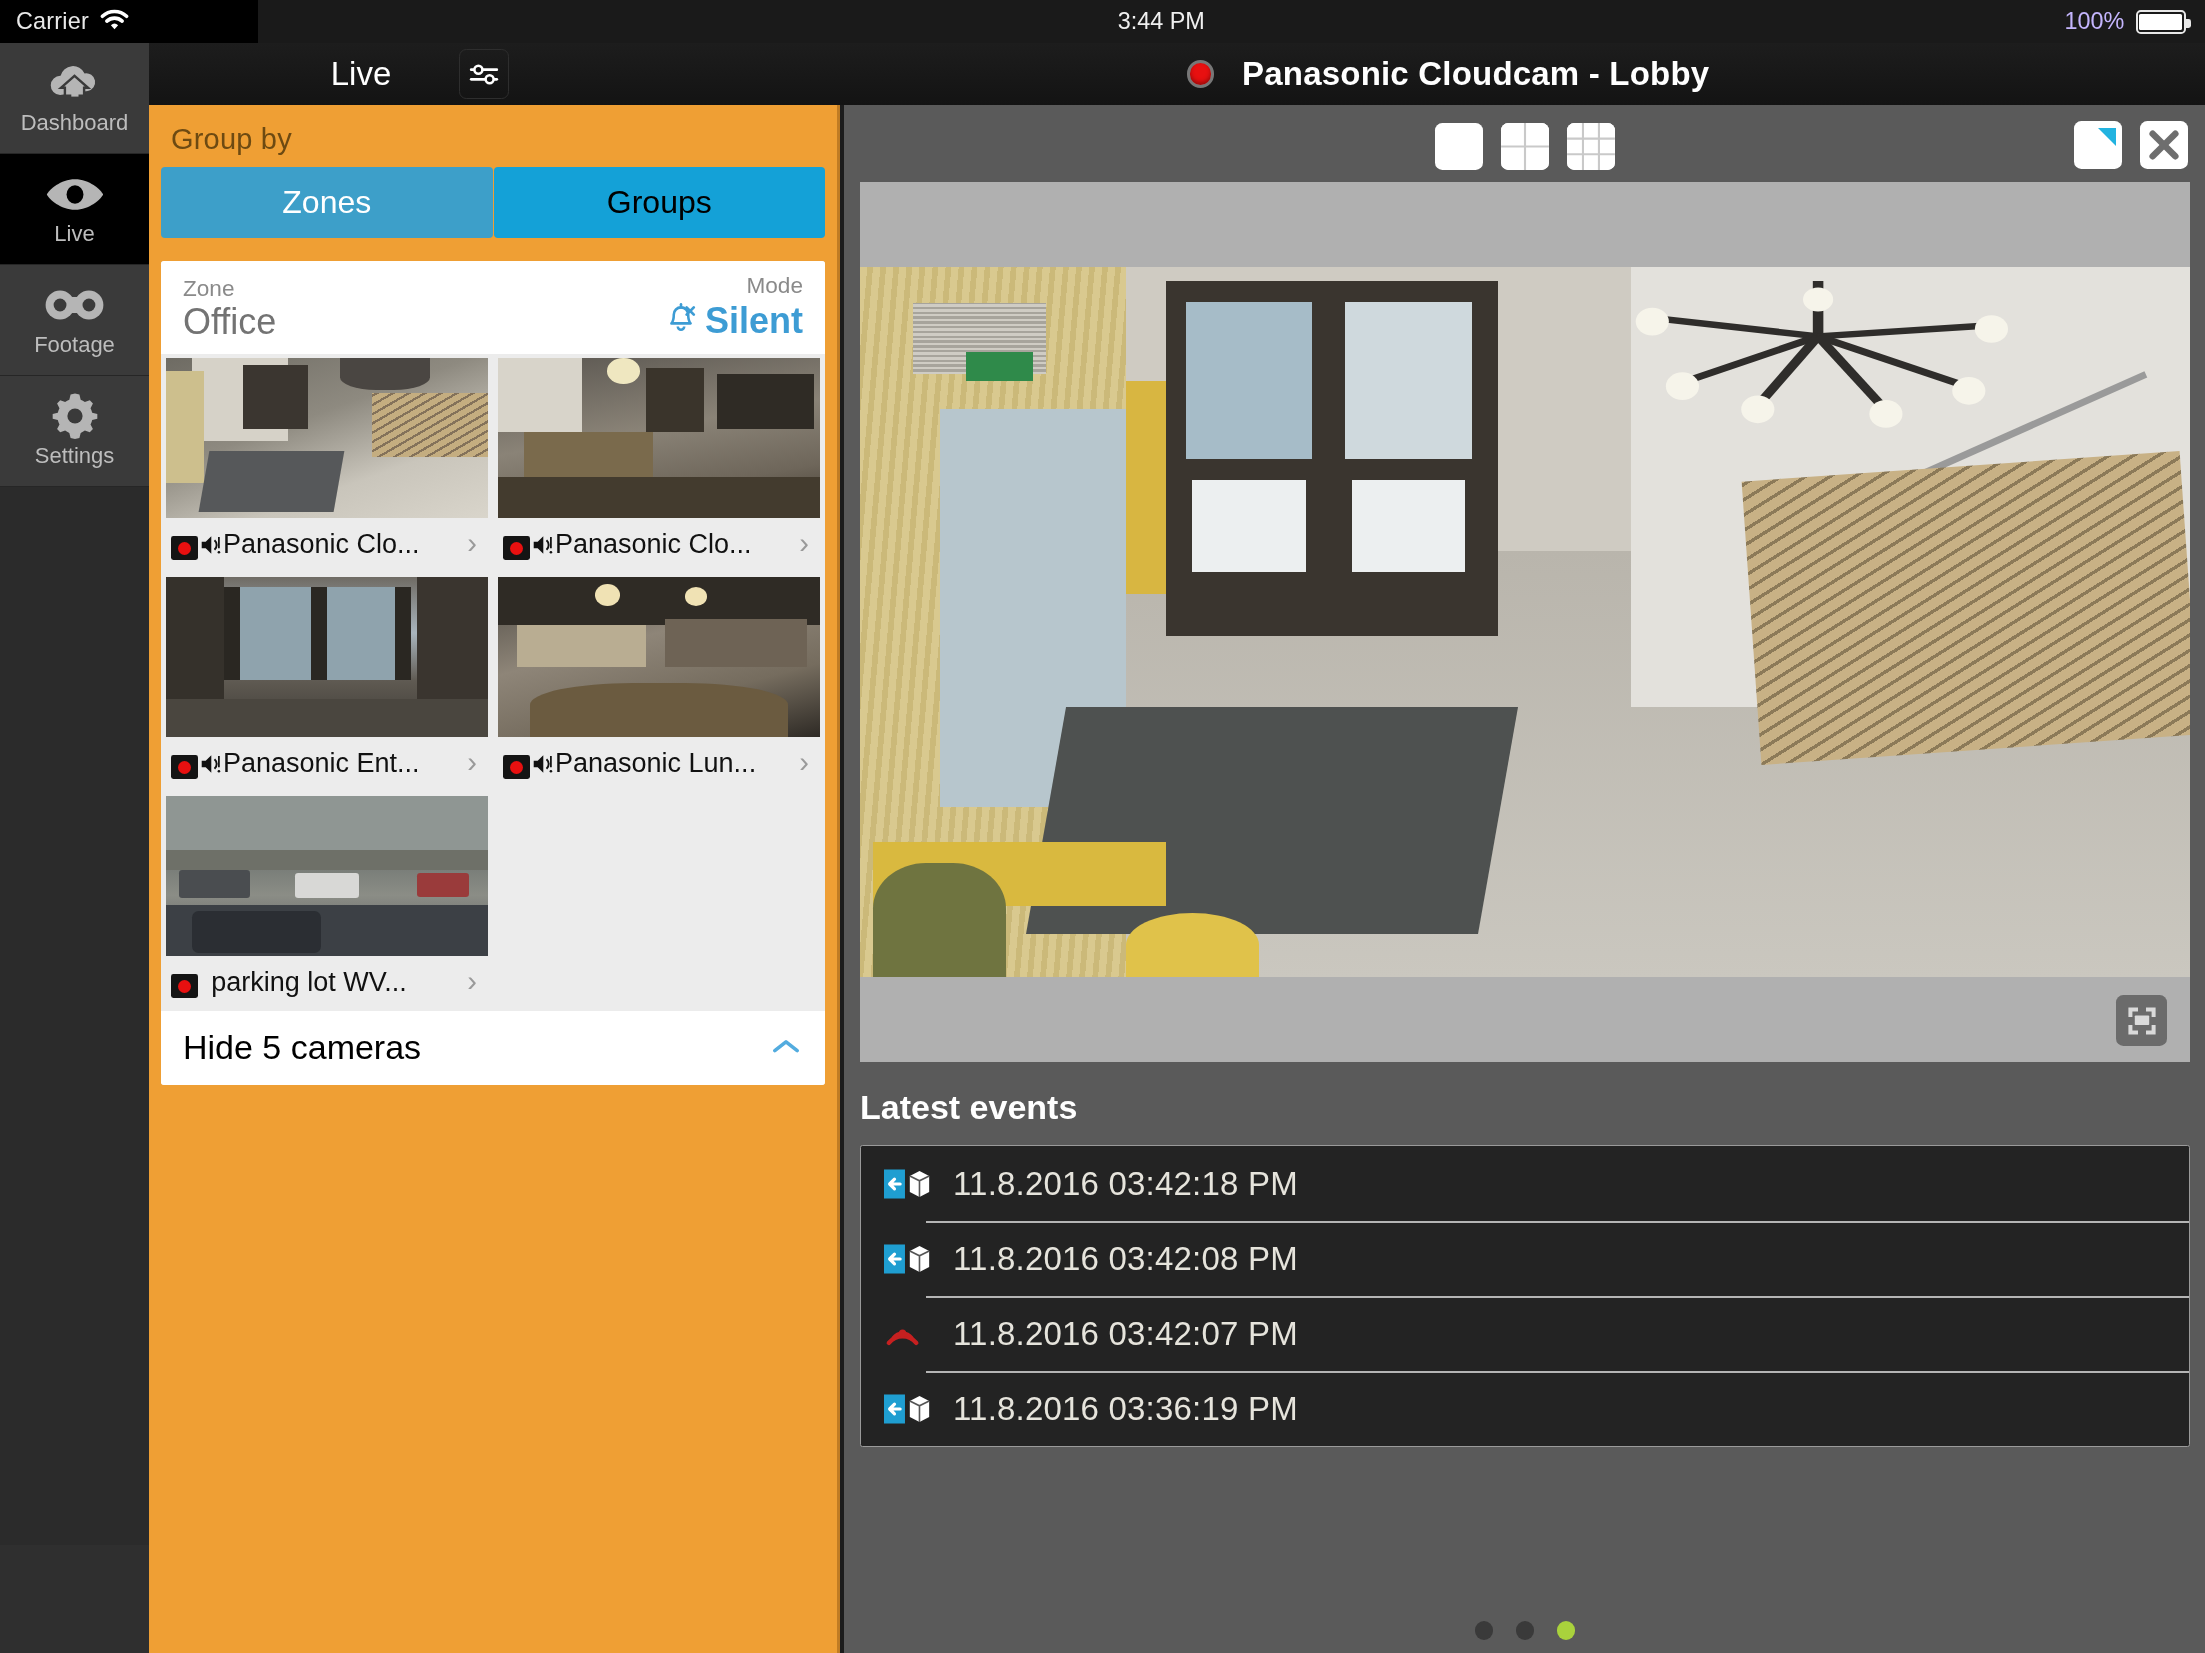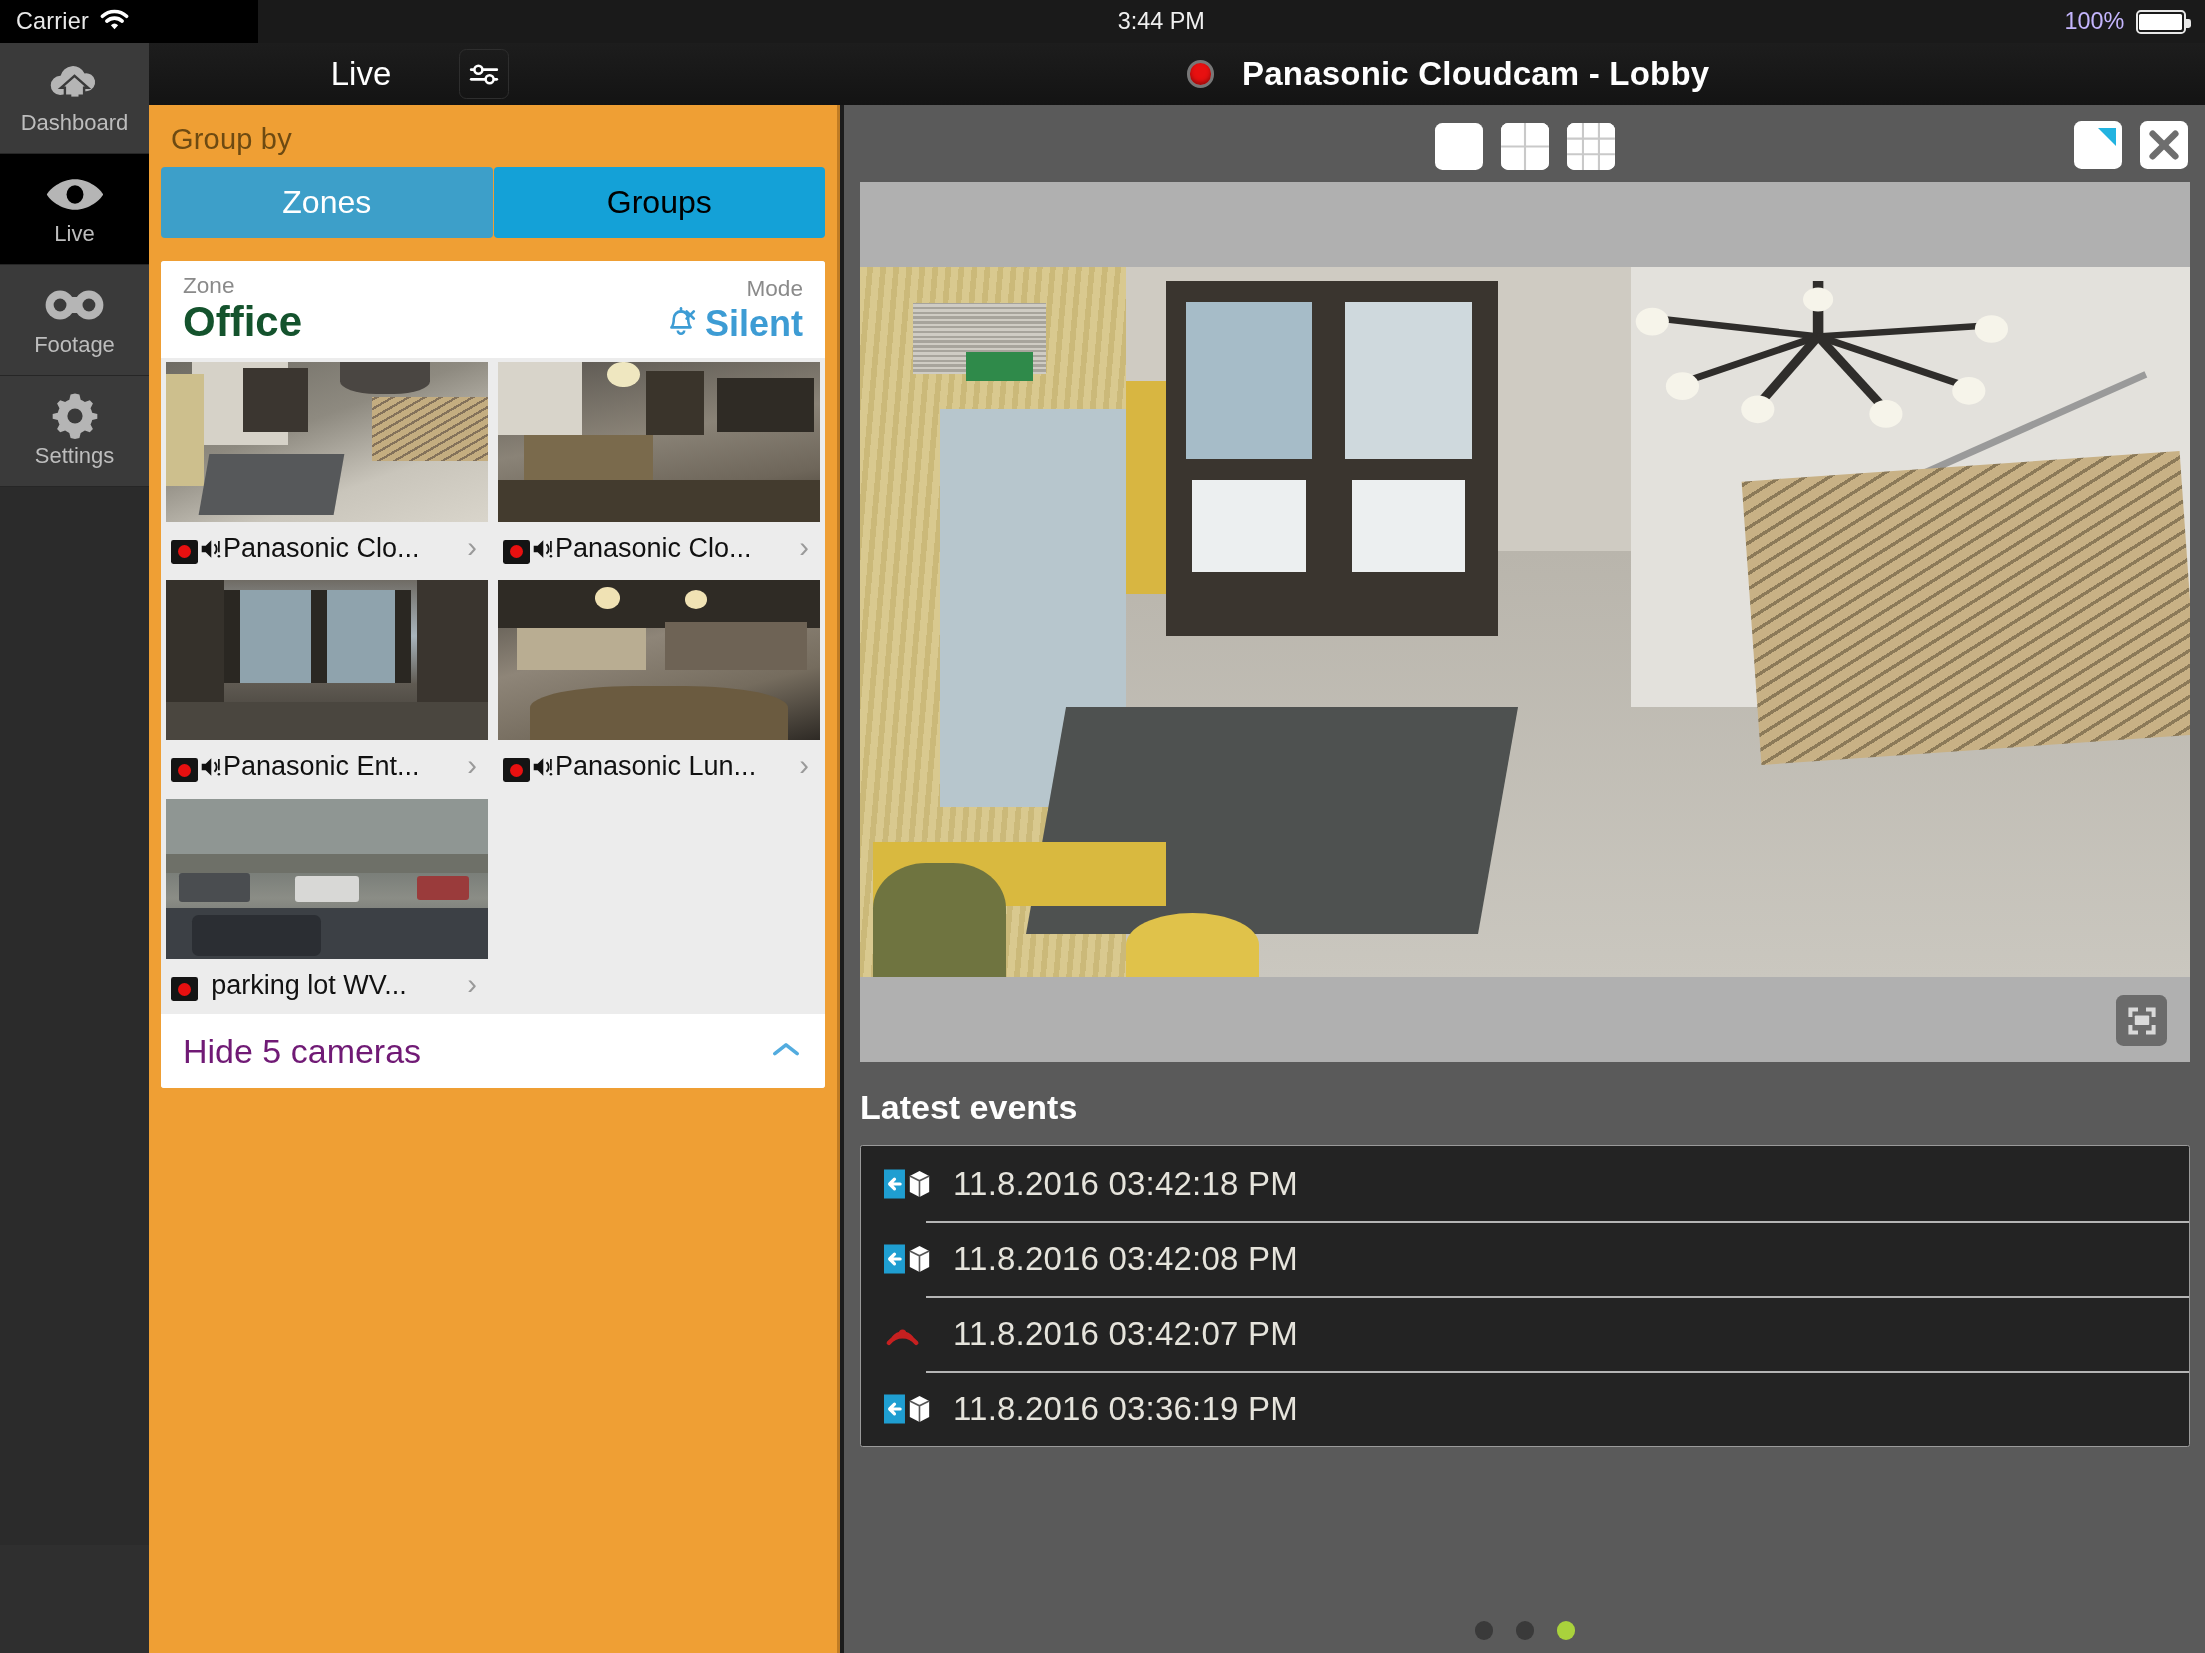--- a/index.html
+++ b/index.html
@@ -95,40 +95,40 @@
   .zone-card {
     margin: 22.6px 12px 0 12px; background: #ececec; border-radius: 3.2px; overflow: hidden;
   }
   .zone-head {
     background: #fff; display: flex; align-items: flex-end;
     justify-content: space-between; padding: 11.3px 22px 13px 22px;
   }
   .zh-col { display: flex; flex-direction: column; }
   .zh-col.right { align-items: flex-end; }
   .zh-sub { font-size: 22.6px; color: #8a8a8a; line-height: 1.25; }
-  .zh-zone { font-size: 42px; color: #14532d; font-weight: bold; line-height: 1.05; }
+  .zh-zone { font-size: 36px; color: #737373; font-weight: normal; line-height: 1.05; }
   .zh-mode { font-size: 36px; color: #3d9cd4; font-weight: bold; line-height: 1.05;
              display: flex; align-items: center; gap: 8px; }
 
   .cam-grid { display: flex; flex-wrap: wrap; background: #ececec; padding: 0 0 0 0; }
   .cam-cell { width: 50%; padding: 4px 4.8px 2.4px 4.8px; }
   .cam-thumb { width: 100%; height: 160px; position: relative; overflow: hidden; background: #555; }
   .cam-row { display: flex; align-items: flex-end; gap: 2px; padding: 9px 6.5px 10.5px 4.8px; }
   .rec-badge {
     width: 27.4px; height: 24px; background: #141414; border-radius: 2.4px;
     display: flex; align-items: center; justify-content: center; flex: none;
   }
   .rec-badge .d { width: 13px; height: 13px; border-radius: 50%; background: #e81010; }
   .cam-name { font-size: 27px; color: #111; white-space: nowrap; overflow: hidden; flex: 1; }
   .chev { color: #9a9a9a; font-size: 29px; padding-right: 4.8px; }
   .hide-row {
     background: #fff; height: 74px; display: flex; align-items: center;
     justify-content: space-between; padding: 0 22.6px 0 22px;
   }
-  .hide-txt { color: #701a75; font-size: 34px; }
+  .hide-txt { color: #000000; font-size: 34px; }
   .hide-chev { color: #53acdf; font-size: 24px; }
 
   
   #video-panel {
     position: absolute; left: 844px; top: 105px; width: 1362px; height: 1548px;
     background: #5a5a5a;
   }
   .vid-toolbar { height: 77px; position: relative; }
   .layout-btns {
     position: absolute; left: 0; right: 0; top: 18px;

